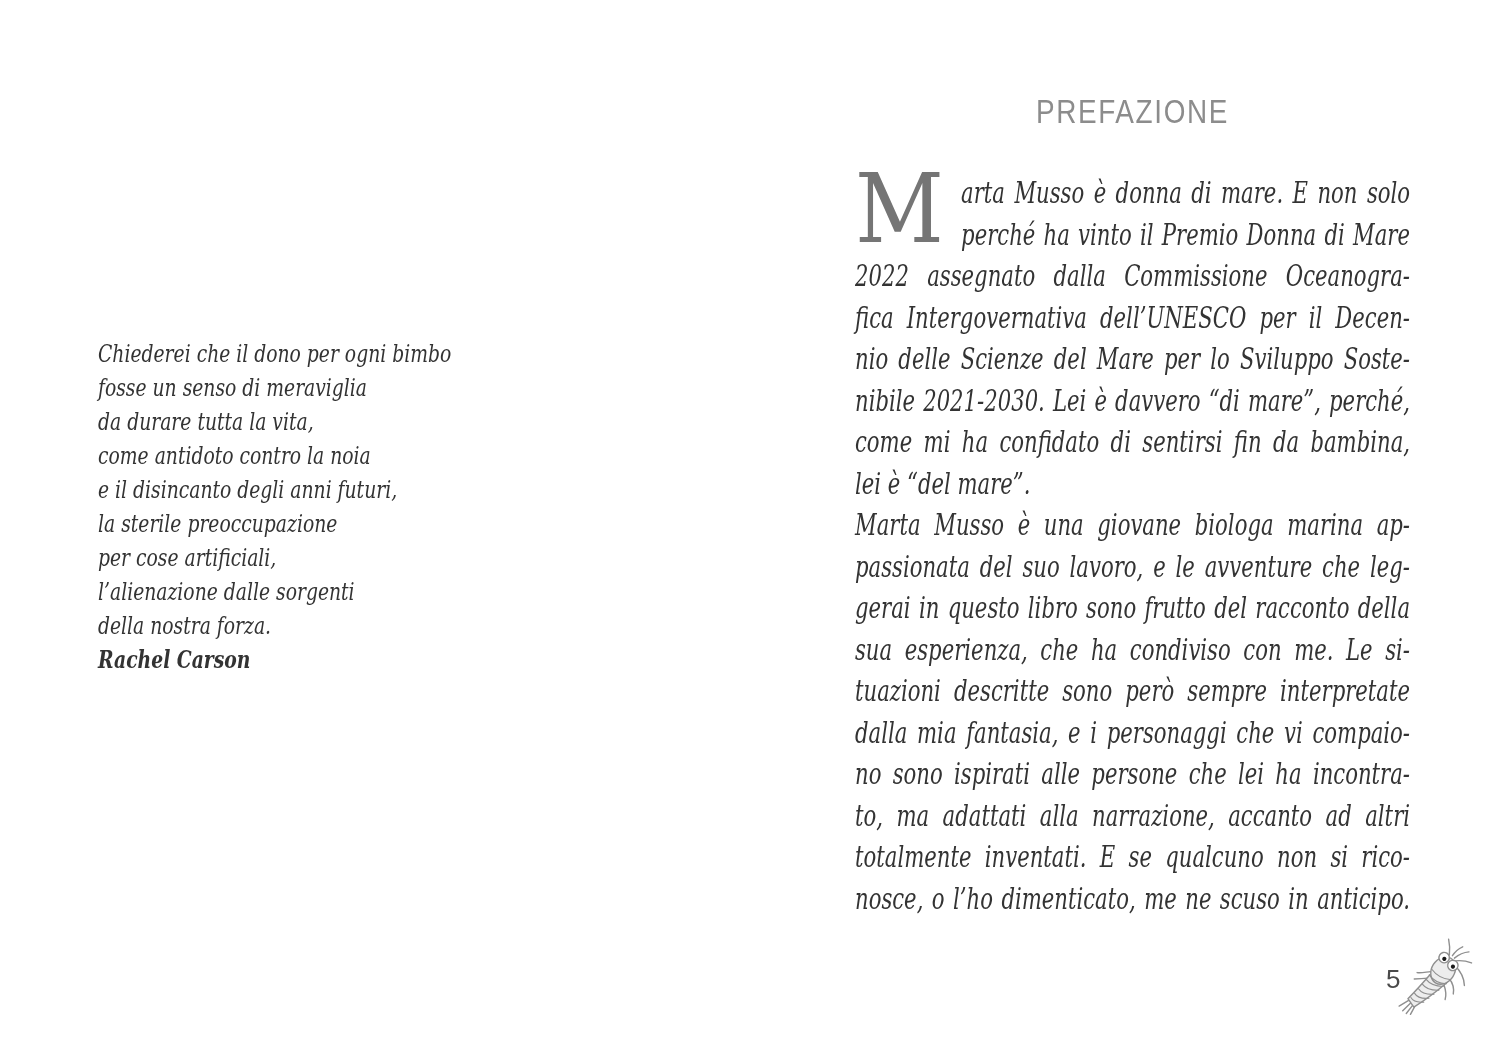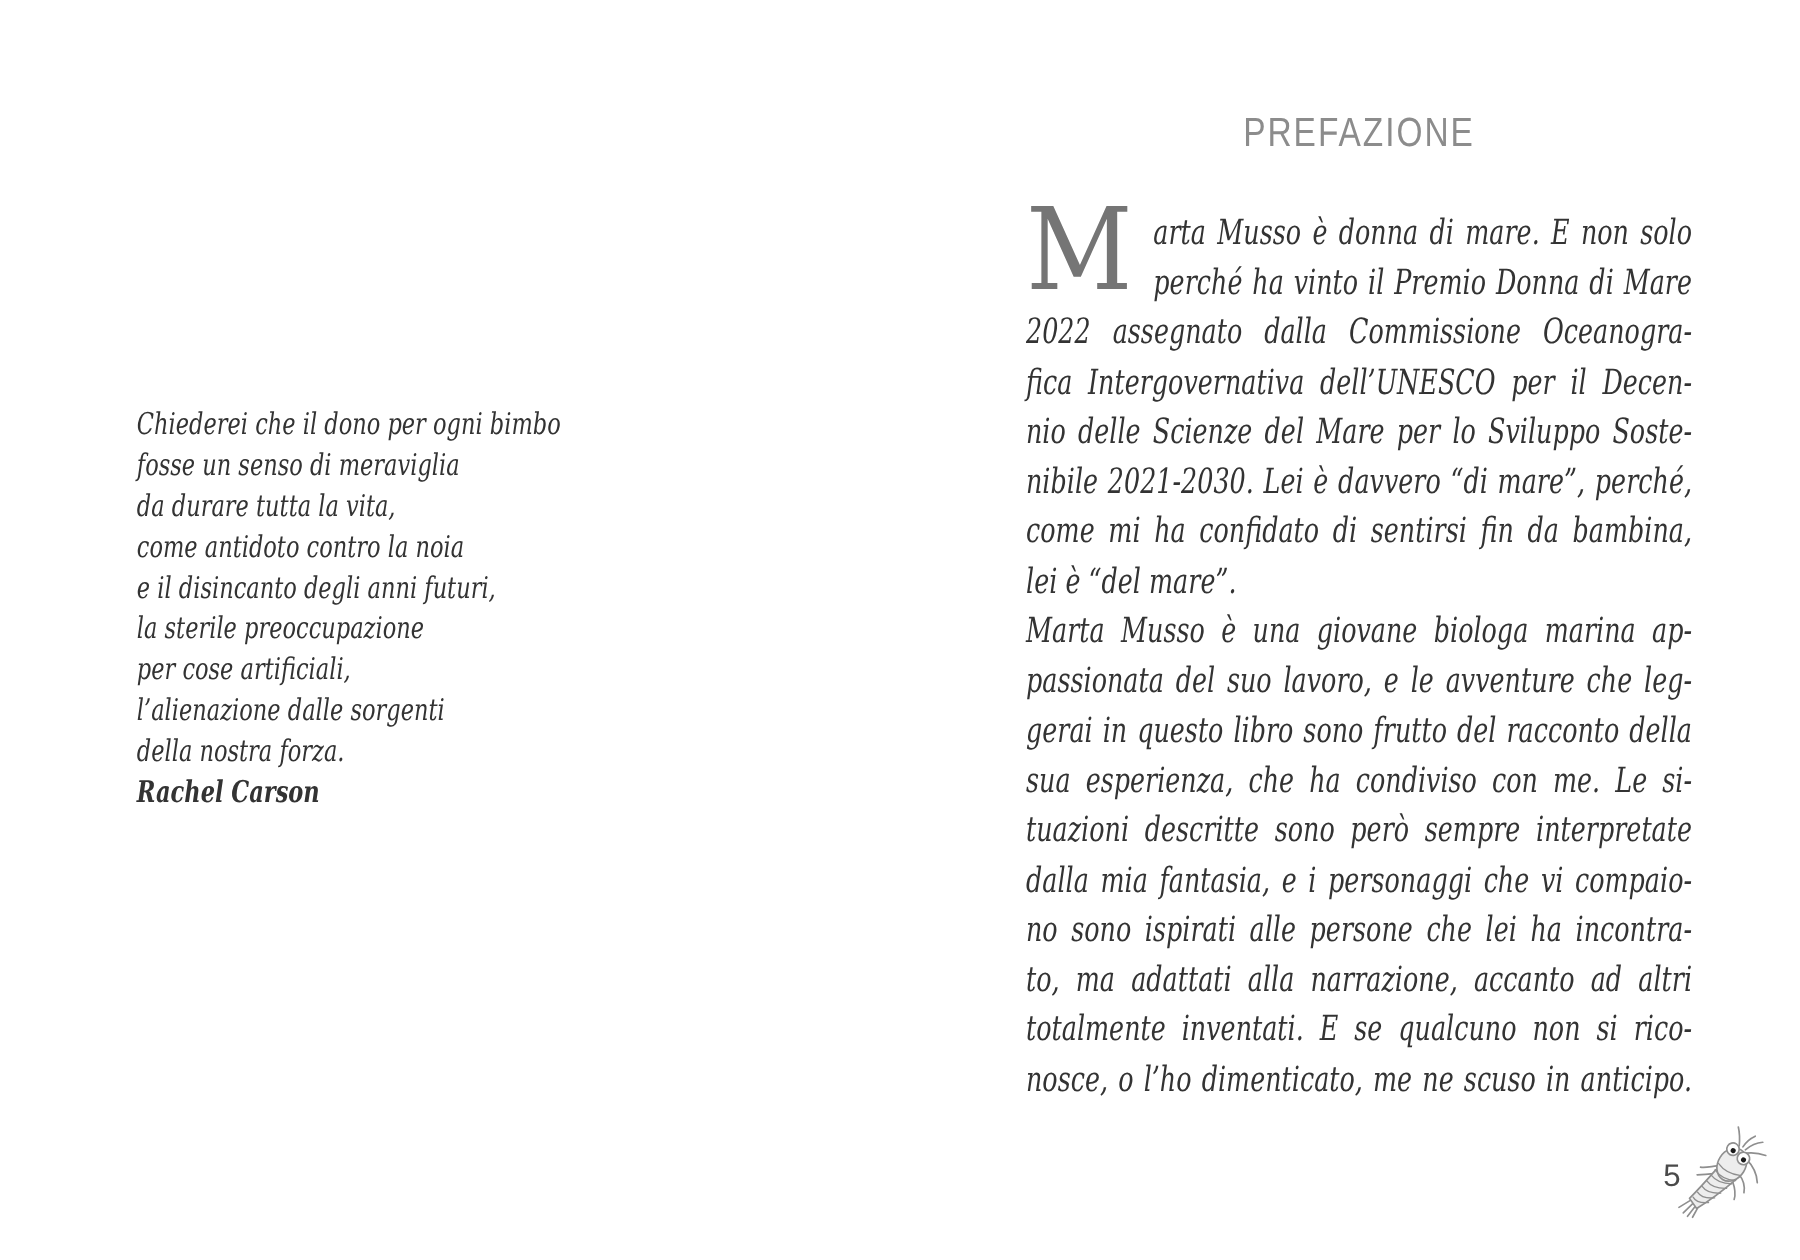--- a/index.html
+++ b/index.html
@@ -5,21 +5,21 @@
   html, body { margin: 0; padding: 0; }
   body {
     width: 1500px; height: 1050px;
     background: var(--page_background, #ffffff);
     position: relative;
     overflow: hidden;
     font-family: "DejaVu Serif", serif;
   }
 
   
-  .page-left { position: absolute; left: 16px; top: 0; width: 750px; height: 1050px; text-decoration: underline; }
+  .page-left { position: absolute; left: 0; top: 0; width: 750px; height: 1050px; text-decoration: underline; }
   .quote-block {
     position: absolute; left: 98px; top: 337px;
     width: 462px;
     transform: scaleX(0.75); transform-origin: 0 0;
     font-style: italic;
     font-size: 25px; line-height: 34px;
     color: var(--text_color, #333333);
     white-space: nowrap;
   }
   .quote-author { font-weight: bold; }

